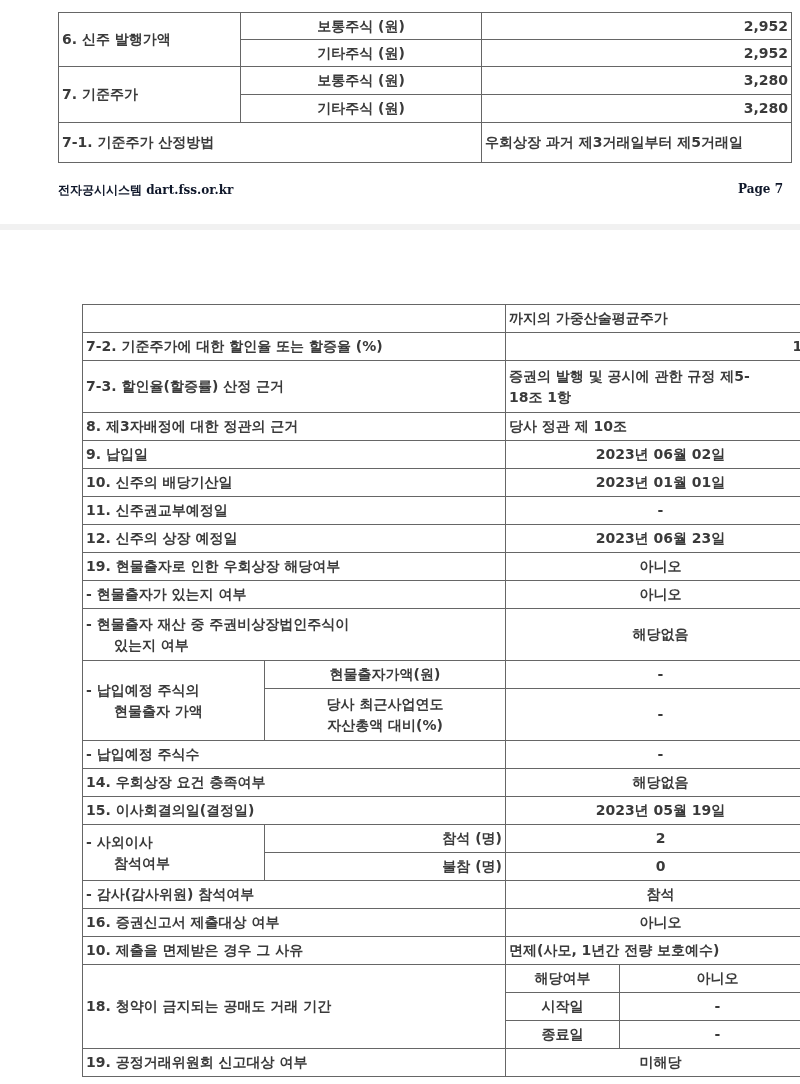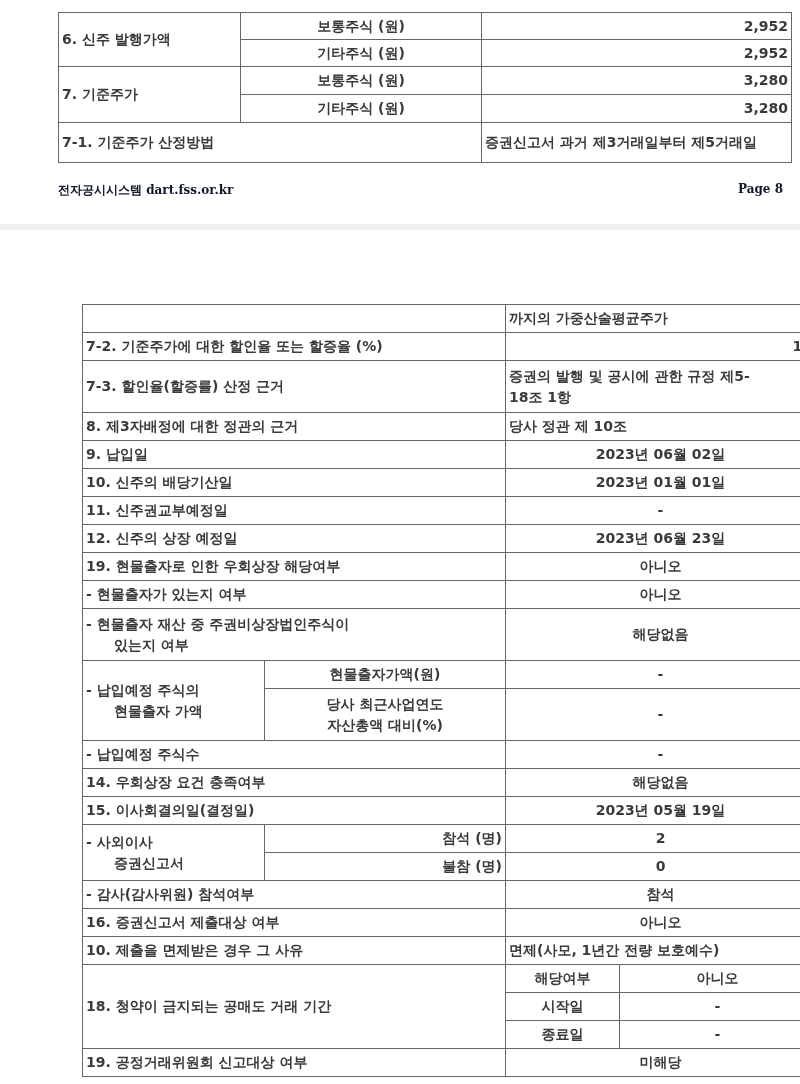--- a/index.html
+++ b/index.html
@@ -43,26 +43,26 @@
       <td rowspan="2" class="l">7. 기준주가</td>
       <td class="c">보통주식 (원)</td>
       <td class="r">3,280</td>
     </tr>
     <tr style="height:28px">
       <td class="c">기타주식 (원)</td>
       <td class="r">3,280</td>
     </tr>
     <tr style="height:40px">
       <td colspan="2" class="l">7-1. 기준주가 산정방법</td>
-      <td class="l">증권신고서 과거 제3거래일부터 제5거래일</td>
+      <td class="l">우회상장 과거 제3거래일부터 제5거래일</td>
     </tr>
   </tbody>
     </table>
   <div class="footer" style="left:58px; top:182px;">전자공시시스템 dart.fss.or.kr</div>
-  <div class="footer" style="left:738px; top:182px;">Page 8</div>
+  <div class="footer" style="left:738px; top:182px;">Page 7</div>
 </div>
 
 <div class="gap"></div>
 
 <div class="page page2">
   <table style="top:74px; width:733px;">
     <colgroup>
       <col style="width:182px">
         <col style="width:241px">
         <col style="width:114px">
@@ -142,21 +142,21 @@
       <td colspan="2" class="l">14. 우회상장 요건 충족여부</td>
       <td colspan="2" class="c">해당없음</td>
     </tr>
     <tr style="height:28px">
       <td colspan="2" class="l">15. 이사회결의일(결정일)</td>
       <td colspan="2" class="c">2023년 05월 19일</td>
     </tr>
     <tr style="height:28px">
       <td rowspan="2" class="l">
         <div>- 사외이사</div>
-        <div class="indent">증권신고서</div>
+        <div class="indent">참석여부</div>
       </td>
       <td class="r">참석 (명)</td>
       <td colspan="2" class="c">2</td>
     </tr>
     <tr style="height:28px">
       <td class="r">불참 (명)</td>
       <td colspan="2" class="c">0</td>
     </tr>
     <tr style="height:28px">
       <td colspan="2" class="l">- 감사(감사위원) 참석여부</td>

